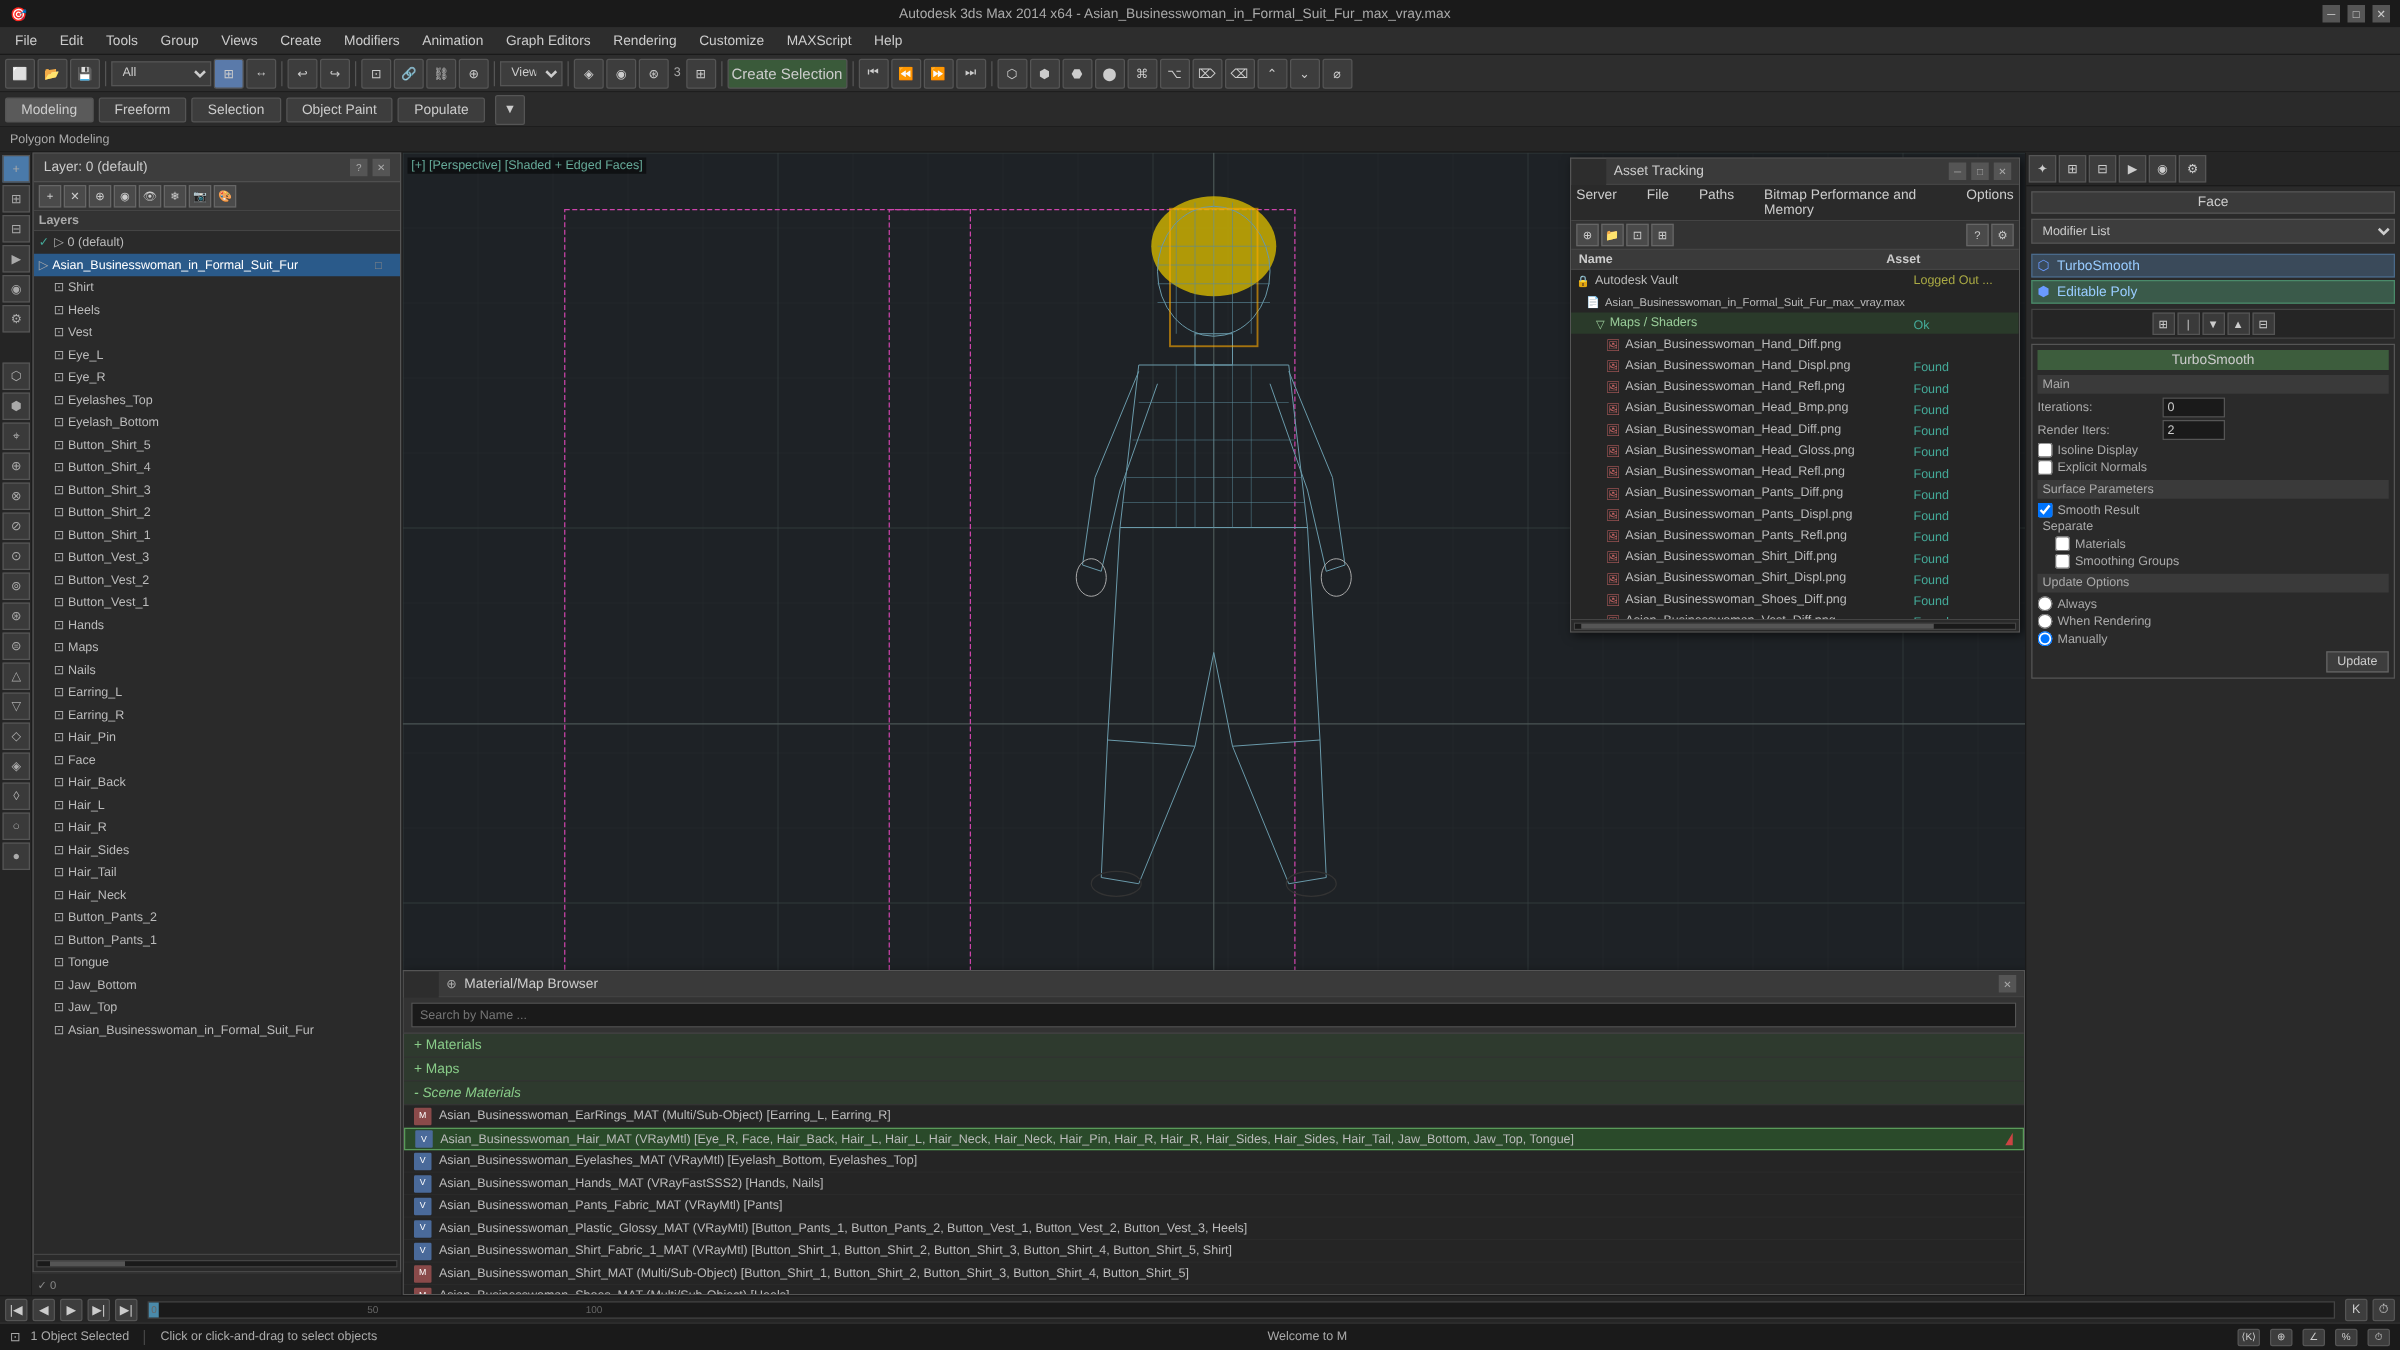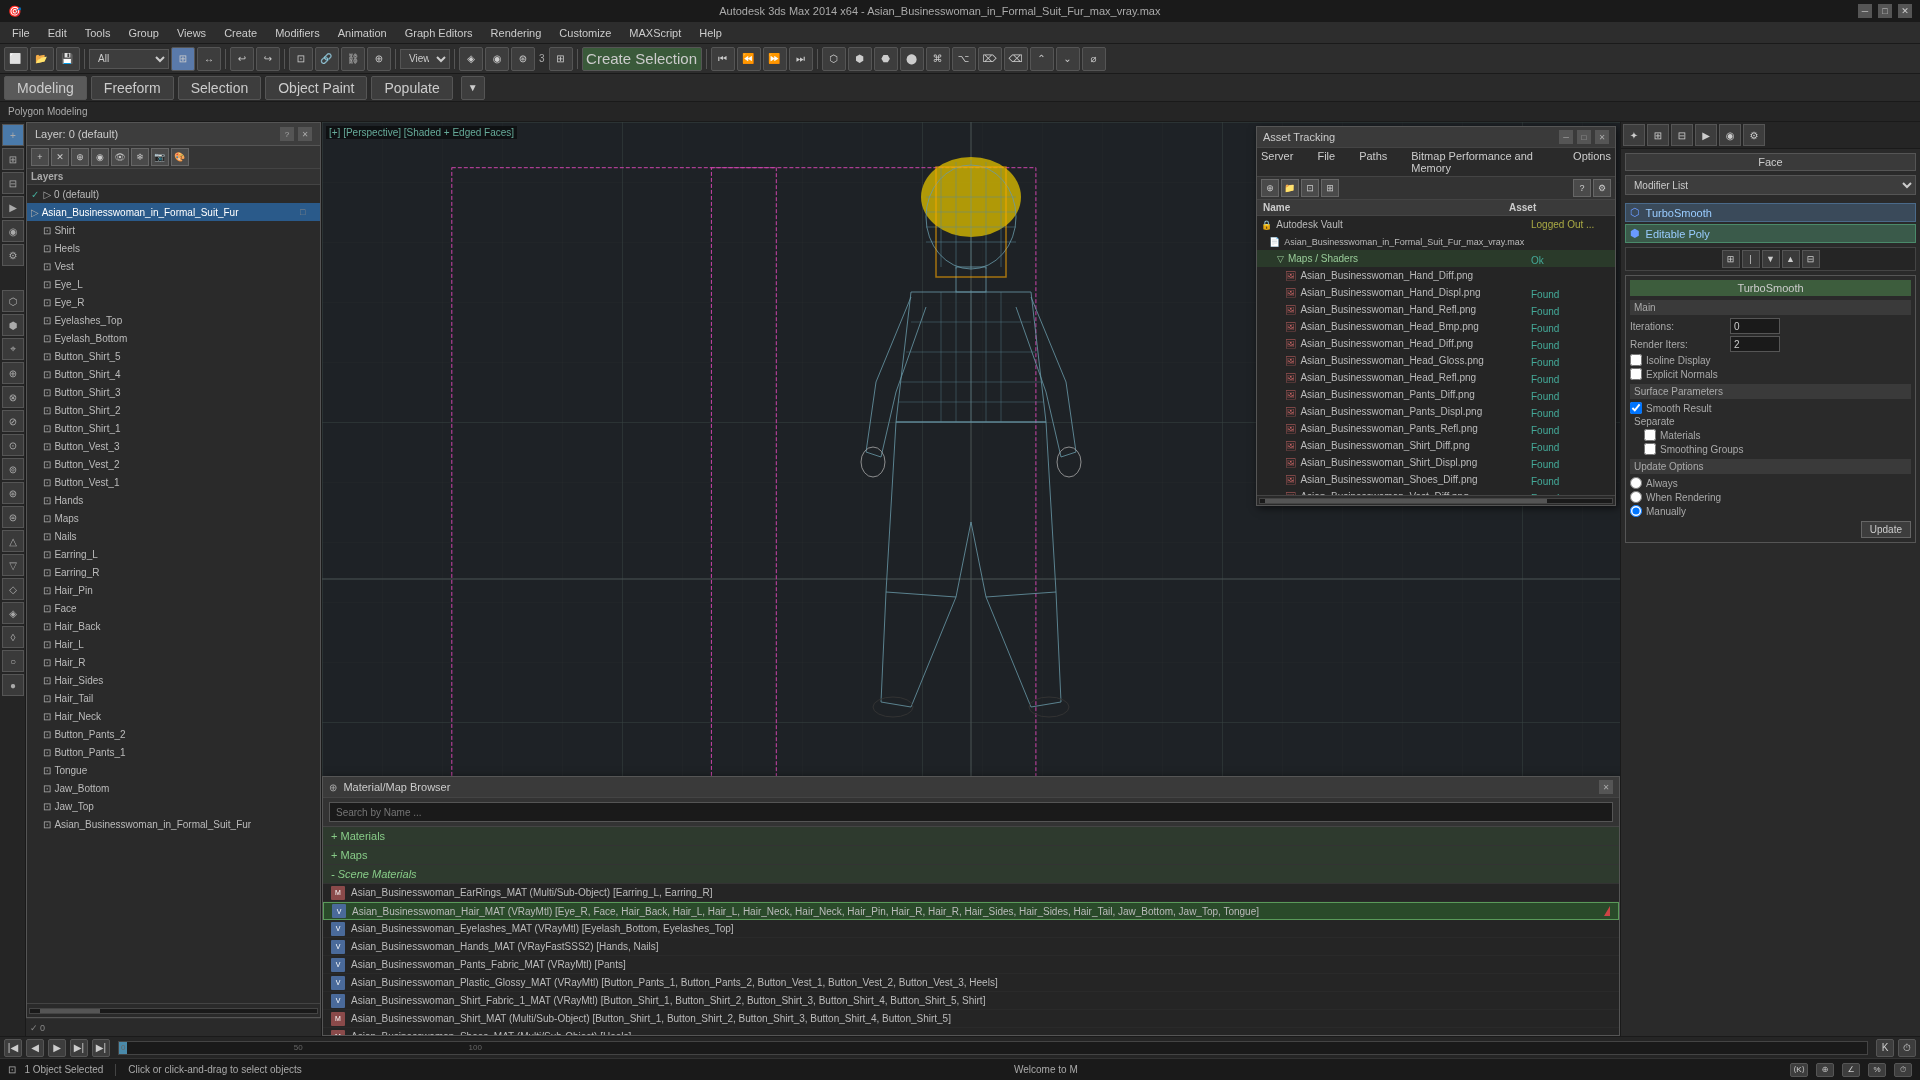--- a/index.html
+++ b/index.html
@@ -85,21 +85,21 @@
       align-items: center;
       padding: 0 4px;
       gap: 4px;
       border-bottom: 1px solid #1a1a1a;
     }
     .tab-btn {
       padding: 3px 12px;
       background: #3d3d3d;
       border: 1px solid #555;
       color: #ccc;
-      font-size: 14px;
+      font-size: 11px;
       cursor: pointer;
       border-radius: 2px;
     }
     .tab-btn.active { background: #5a5a5a; }
 
     
     #viewport-label {
       height: 20px;
       background: #252525;
       display: flex;
@@ -337,20 +337,21 @@
     .panel-titlebar {
       background: #3a3a3a;
       padding: 3px 6px;
       display: flex;
       align-items: center;
       justify-content: space-between;
       font-size: 11px;
       color: #ccc;
       cursor: move;
       border-bottom: 1px solid #444;
+      margin-left: 28px;
     }
     .asset-col-name { flex: 1; color: #ccc; font-size: 10px; font-weight: bold; }
     .asset-col-status { width: 100px; color: #ccc; font-size: 10px; font-weight: bold; }
     .asset-item {
       display: flex;
       align-items: center;
       padding: 1px 4px;
       font-size: 10px;
       color: #bbb;
       height: 17px;
@@ -475,21 +476,21 @@
   <select class="tb-select" style="width:50px">
     <option>View</option>
   </select>
   <div class="tb-sep"></div>
   <div class="tb-btn">◈</div>
   <div class="tb-btn">◉</div>
   <div class="tb-btn">⊛</div>
   <div class="tb-label">3</div>
   <div class="tb-btn">⊞</div>
   <div class="tb-sep"></div>
-  <div class="tb-btn" style="background:#3a5a3a; width:120px; font-size:15px">Create Selection</div>
+  <div class="tb-btn" style="background:#3a5a3a; width:96px; font-size:12px">Create Selection</div>
   <div class="tb-sep"></div>
   <div class="tb-btn">⏮</div>
   <div class="tb-btn">⏪</div>
   <div class="tb-btn">⏩</div>
   <div class="tb-btn">⏭</div>
   <div class="tb-sep"></div>
   <div class="tb-btn">⬡</div>
   <div class="tb-btn">⬢</div>
   <div class="tb-btn">⬣</div>
   <div class="tb-btn">⬤</div>

